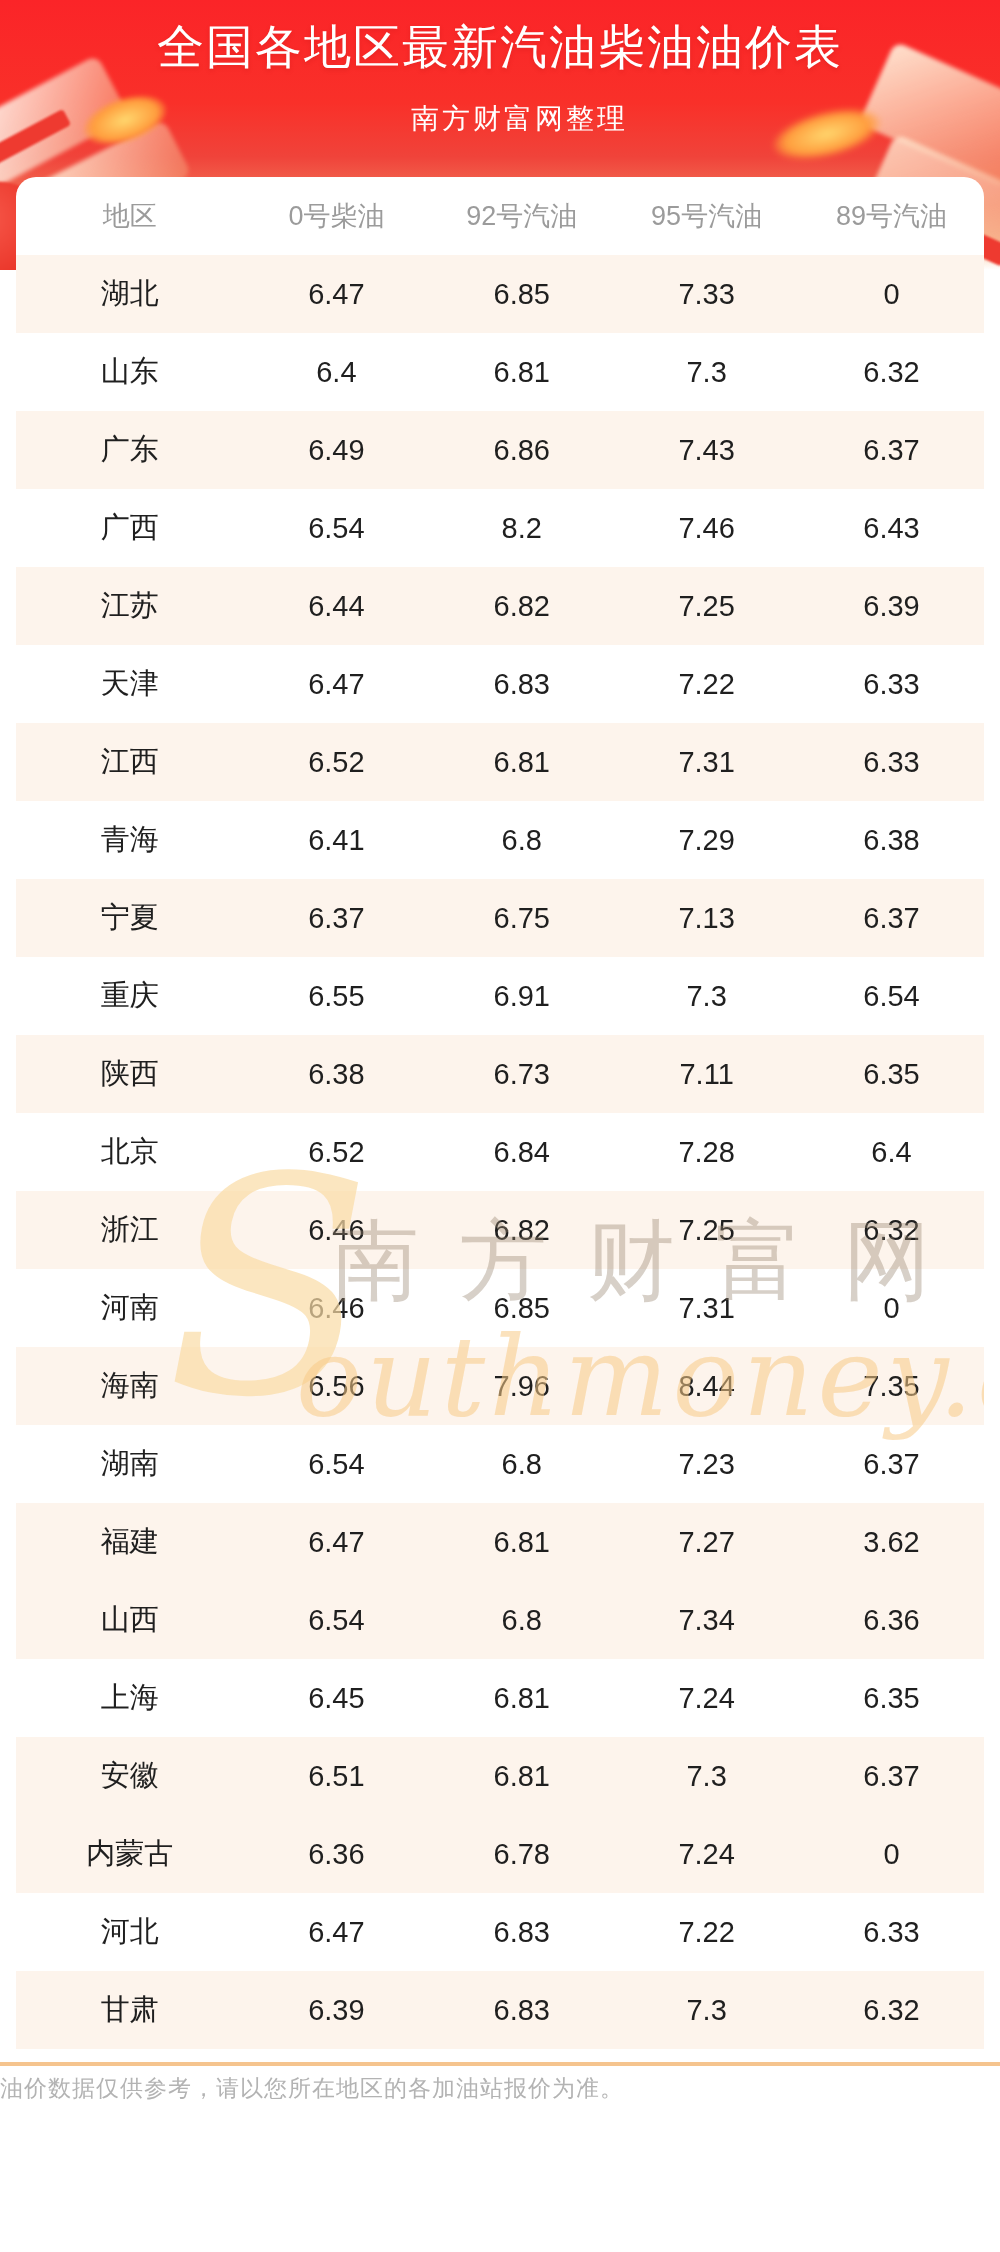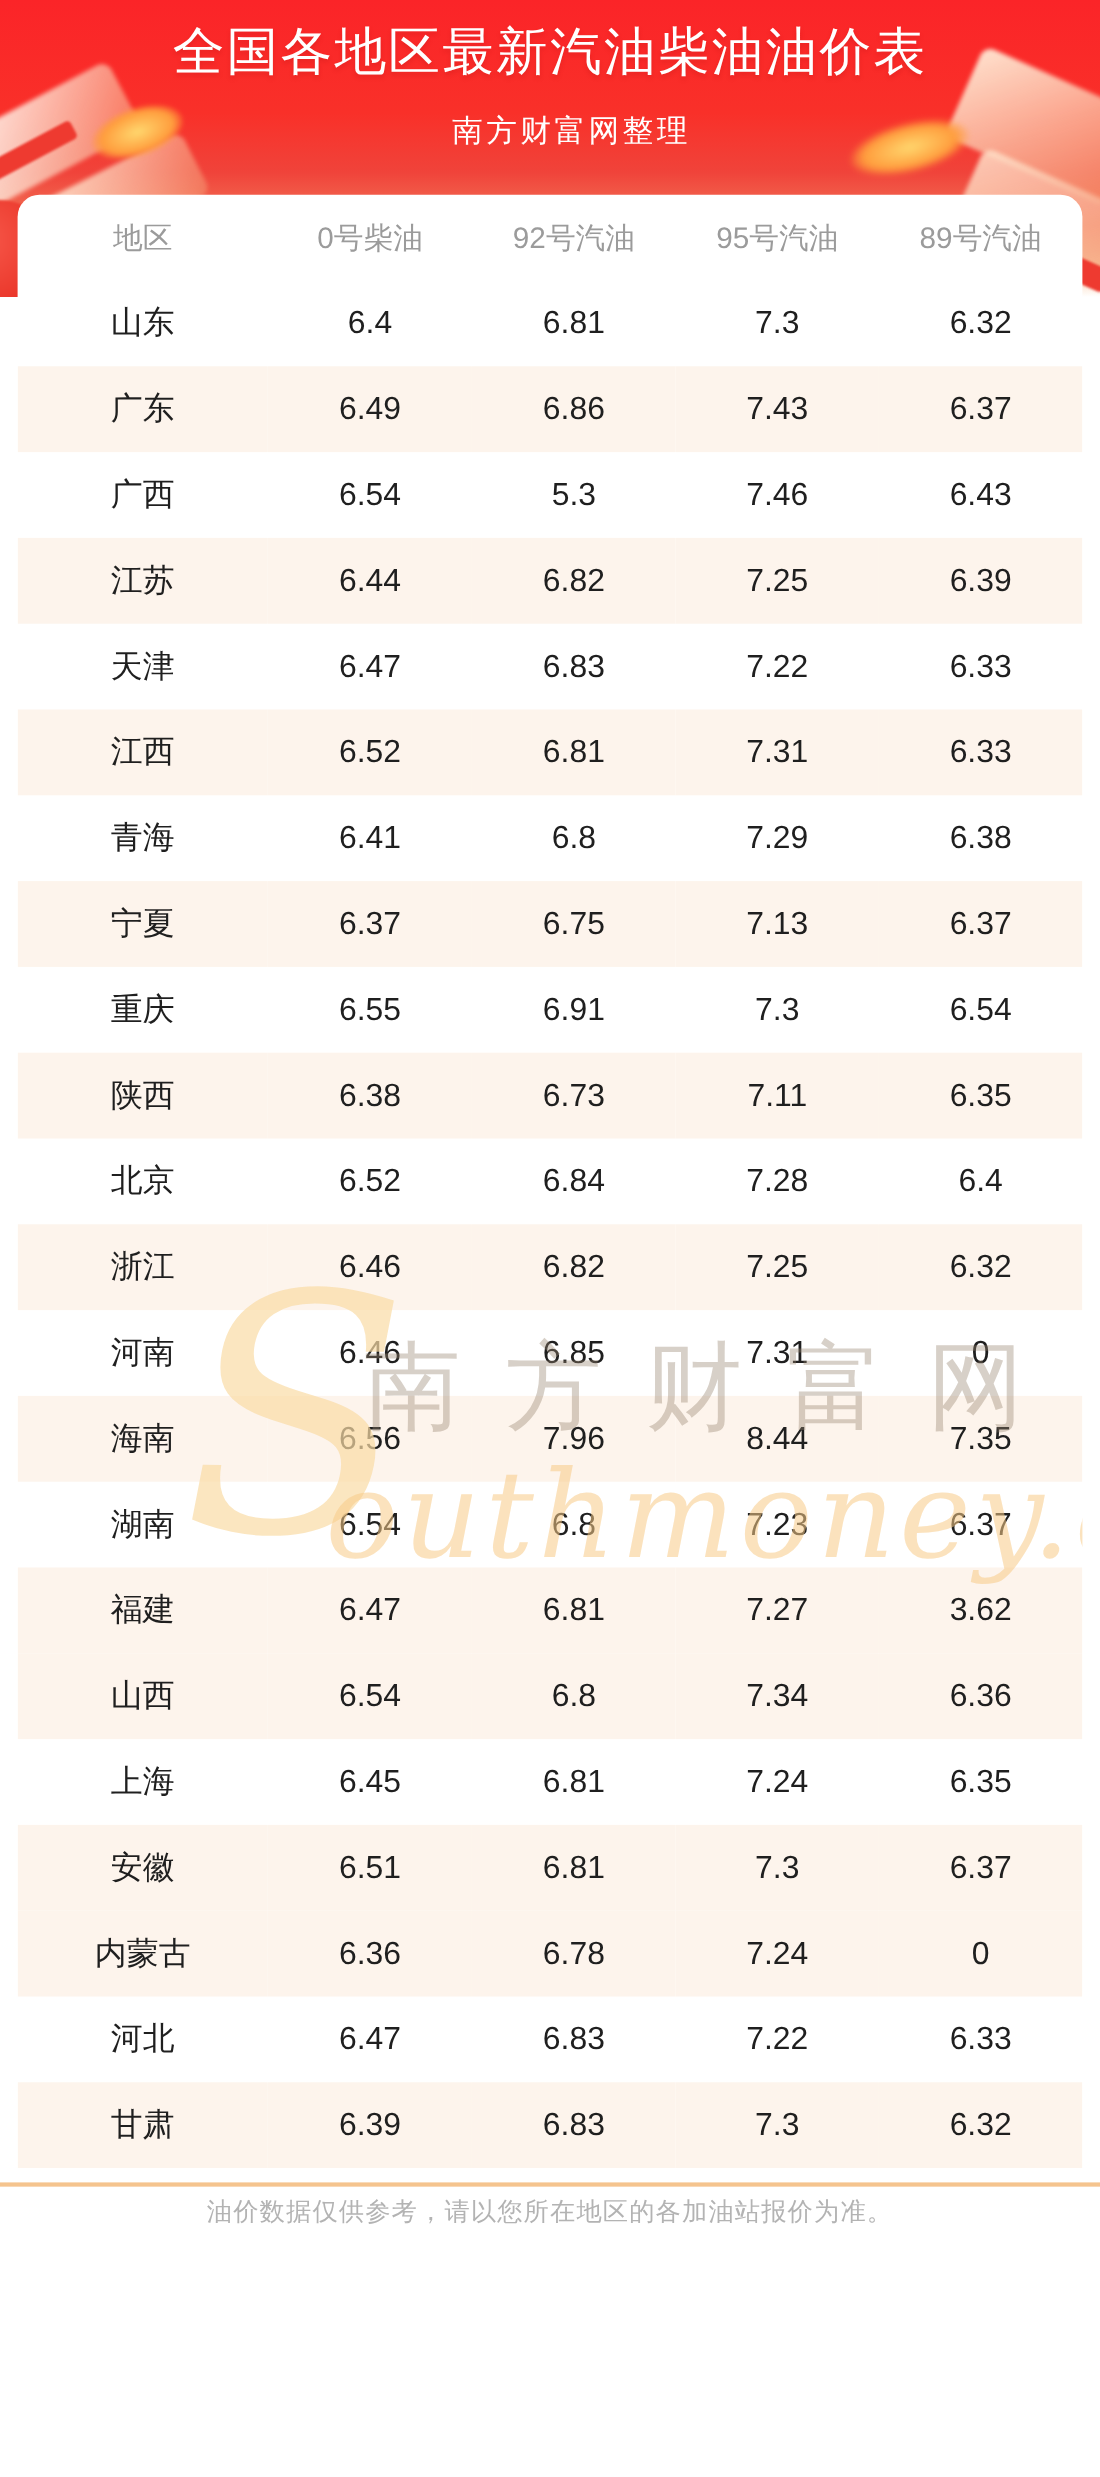--- a/index.html
+++ b/index.html
@@ -149,21 +149,21 @@
 
   
   .divider {
     position: relative; z-index: 5;
     height: 4px; background: #f5c48e;
   }
   .footer {
     position: relative; z-index: 5;
     height: 44px;
     background: #ffffff;
-    display: flex; align-items: center; justify-content: center;
+    display: flex; align-items: center; 
   }
   .footer-note {
     color: #b3b3b3;
     font-size: 23px;
     letter-spacing: 1px;
   }
 </style>
 </head>
 <body>
 
@@ -195,38 +195,45 @@
     <thead>
       <tr>
           <th>地区</th>
           <th>0号柴油</th>
           <th>92号汽油</th>
           <th>95号汽油</th>
           <th>89号汽油</th>
         </tr>
     </thead>
     <tbody>
+        <tr class="stripe">
+          <td>湖北</td>
+          <td>6.47</td>
+          <td>6.85</td>
+          <td>7.33</td>
+          <td>0</td>
+        </tr>
         <tr>
           <td>山东</td>
           <td>6.4</td>
           <td>6.81</td>
           <td>7.3</td>
           <td>6.32</td>
         </tr>
         <tr class="stripe">
           <td>广东</td>
           <td>6.49</td>
           <td>6.86</td>
           <td>7.43</td>
           <td>6.37</td>
         </tr>
         <tr>
           <td>广西</td>
           <td>6.54</td>
-          <td>5.3</td>
+          <td>8.2</td>
           <td>7.46</td>
           <td>6.43</td>
         </tr>
         <tr class="stripe">
           <td>江苏</td>
           <td>6.44</td>
           <td>6.82</td>
           <td>7.25</td>
           <td>6.39</td>
         </tr>

